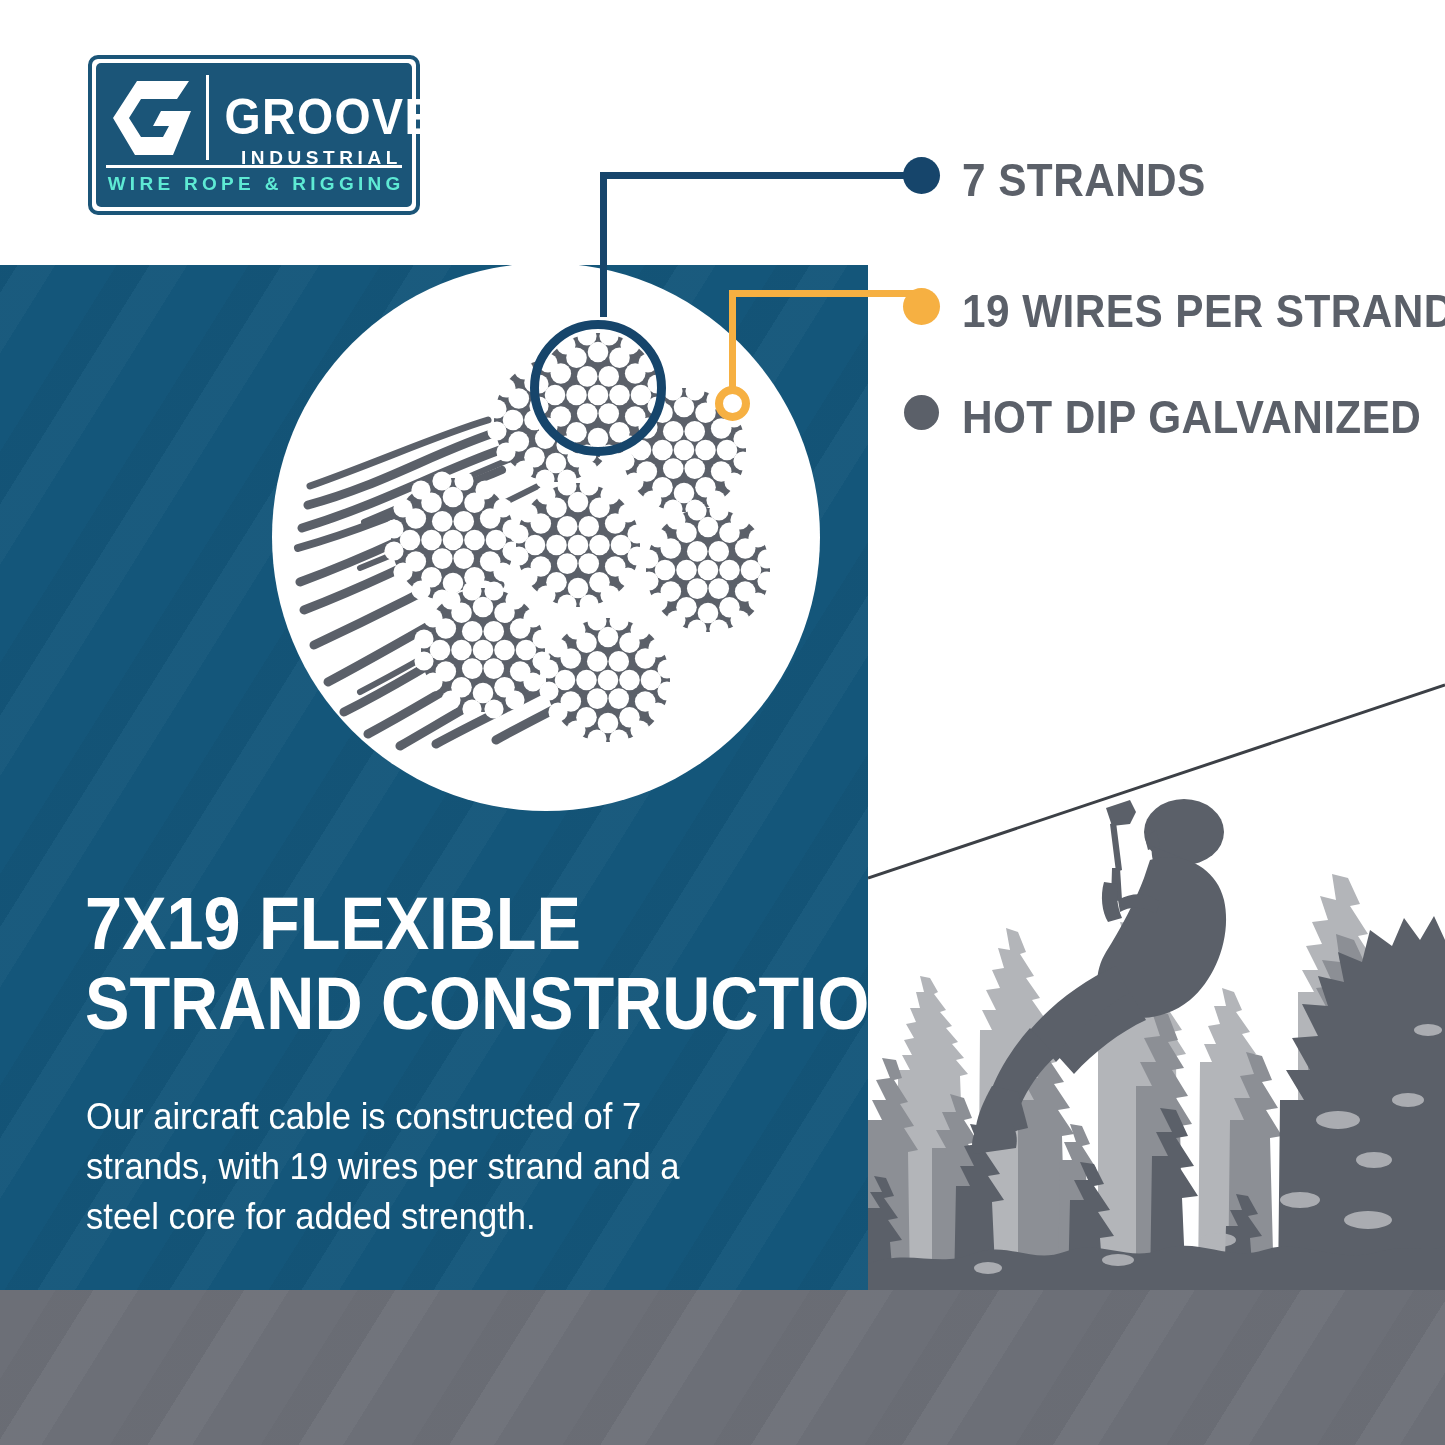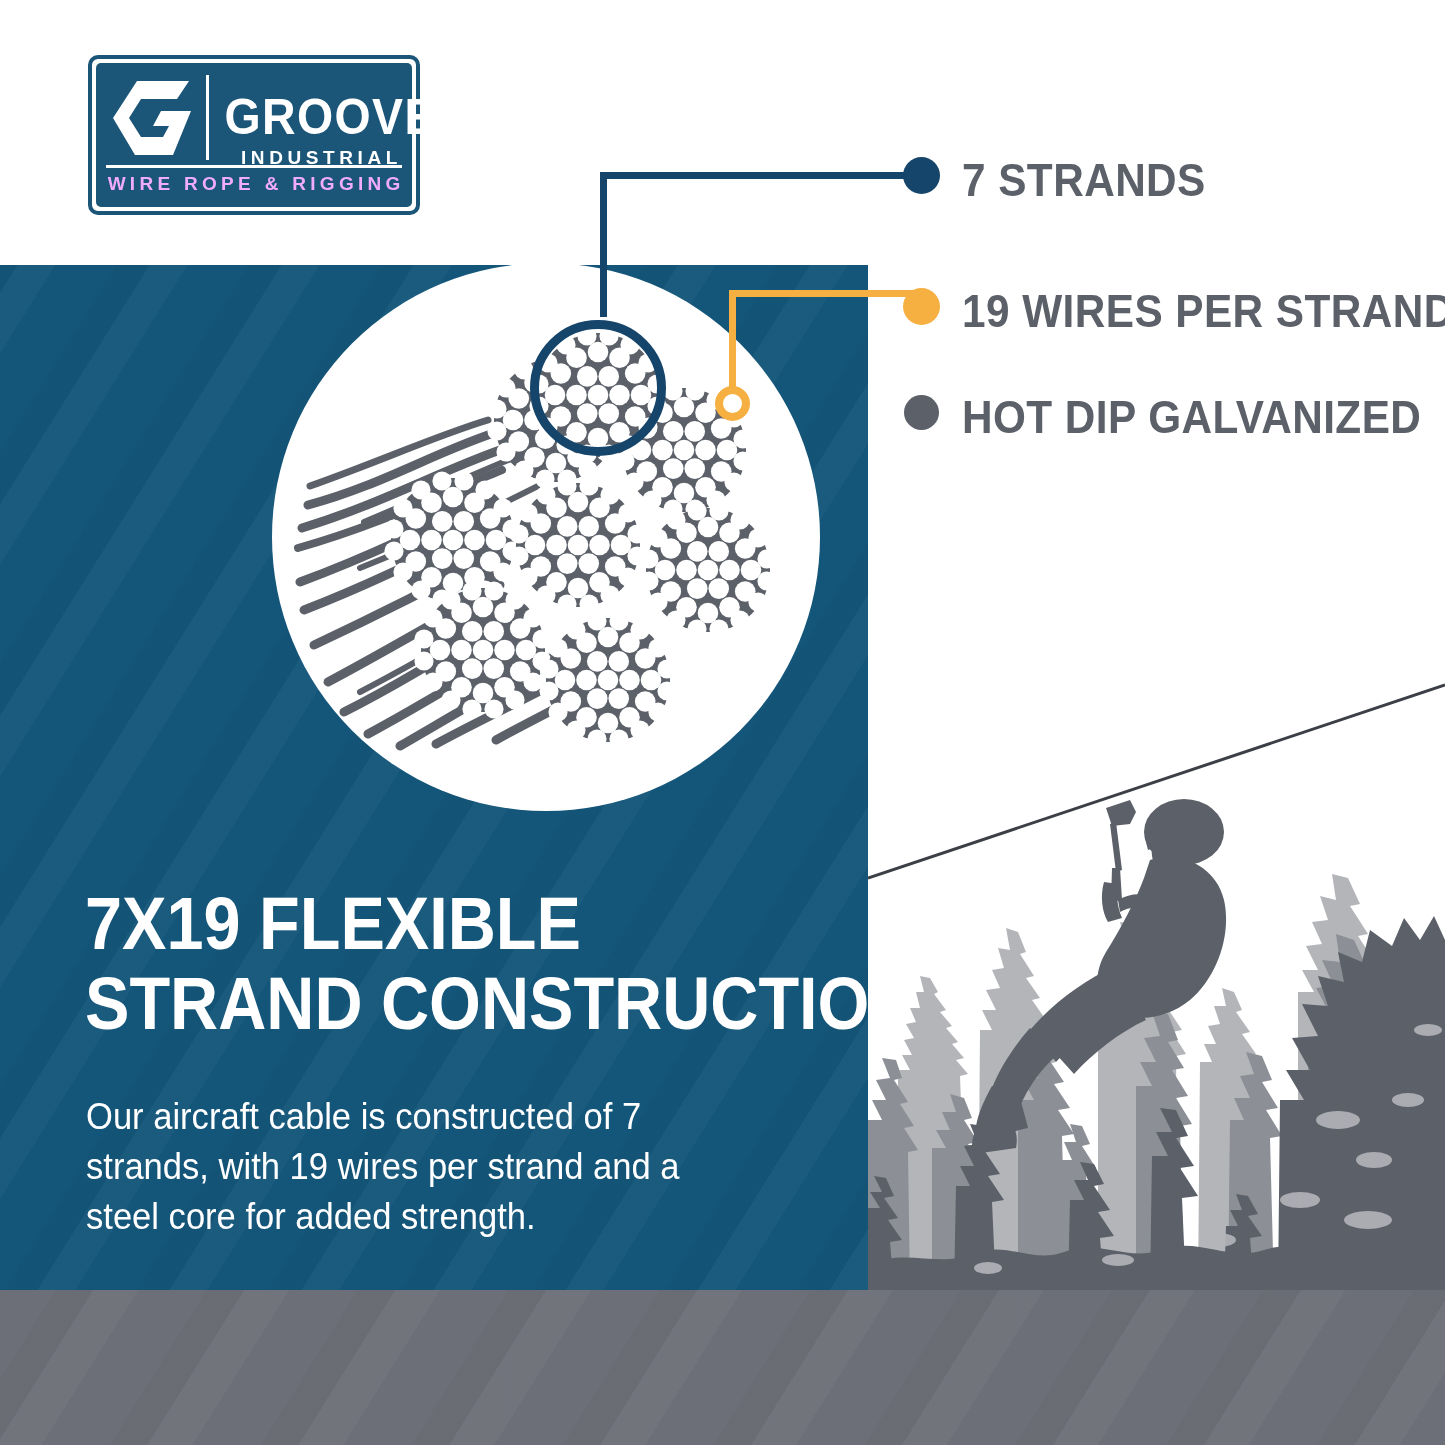--- a/index.html
+++ b/index.html
@@ -87,21 +87,21 @@
   #logo .divider-h {
     position: absolute;
     left: 10px; top: 102px;
     width: 296px; height: 3px;
     background: #ffffff;
   }
   #logo .tagline {
     position: absolute;
     left: 0; top: 110px;
     width: 316px;
-    color: #f0abfc;
+    color: #5eead4;
     font-size: 19px;
     font-weight: bold;
     letter-spacing: 4.3px;
     text-align: center;
     text-indent: 4.3px;
   }
 
   
   #blue-panel {
     position: absolute;

